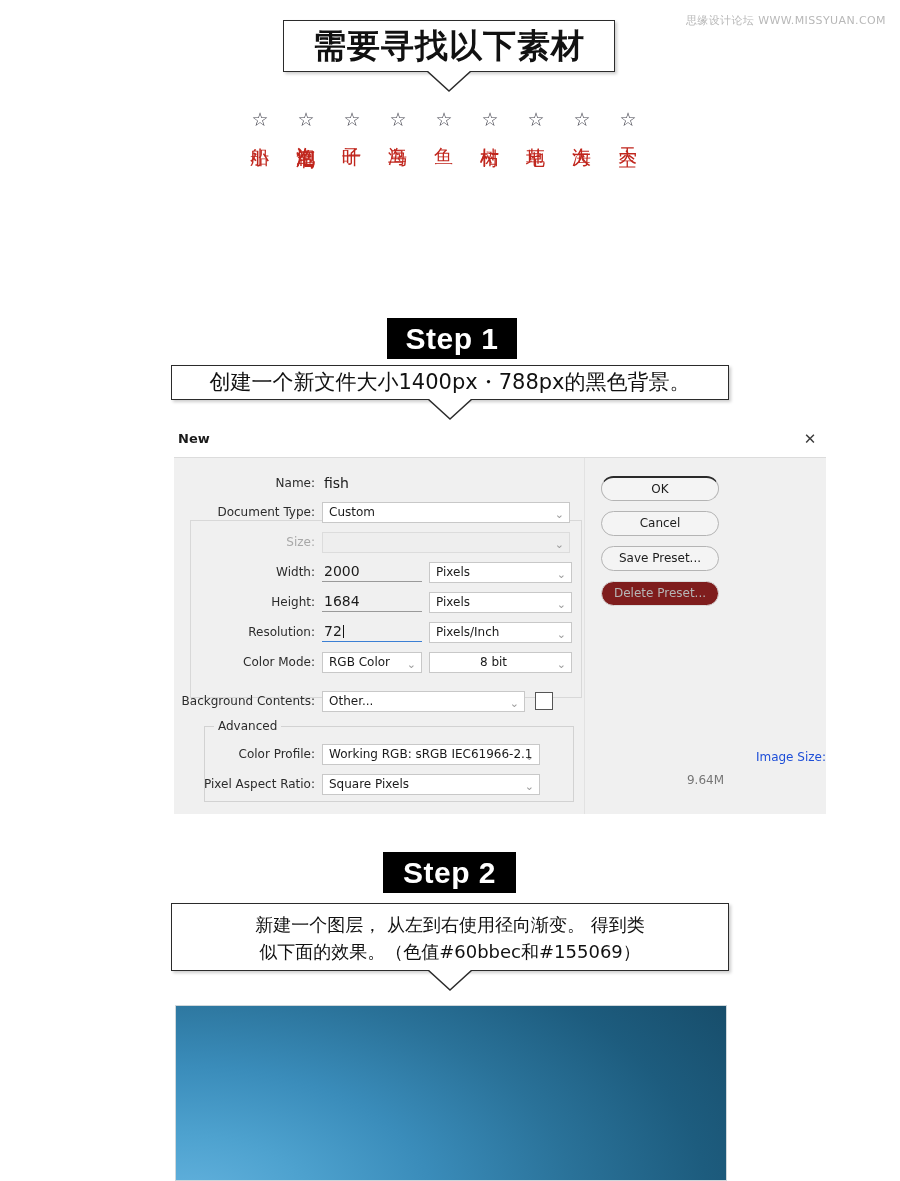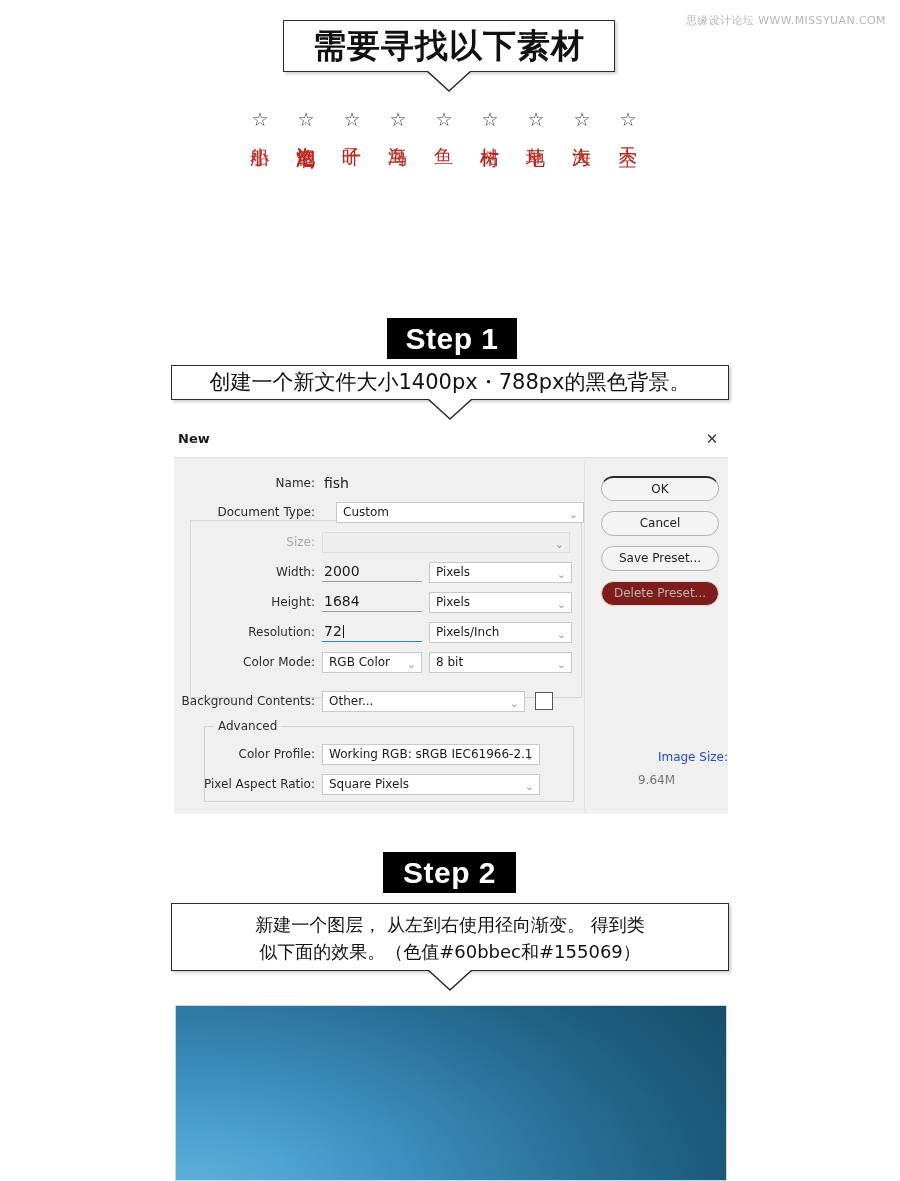--- a/index.html
+++ b/index.html
@@ -144,21 +144,21 @@
     text-align: center;
     color: #111;
   }
   #step2-cap-arrow { left: 427px; top: 970px; }
 
   
   #ps-dialog {
     position: absolute;
     left: 174px;
     top: 425px;
-    width: 554px;
+    width: 652px;
     height: 388px;
     background: #ffffff;
     box-sizing: border-box;
     font-family: "DejaVu Sans", sans-serif;
   }
   #ps-titlebar {
     position: relative;
     height: 32px;
     background: #ffffff;
   }
@@ -423,21 +423,21 @@
 
     <div id="ps-left">
 
       <div class="ps-groupbox" style="left:16px; top:62px; width:392px; height:178px; border-color:#d8d8d8;"></div>
 
       <div class="ps-row" style="top:14px;">
         <span class="ps-label">Name:</span>
         <input class="ps-textinput plain" style="width: 240px;" value="fish">
       </div>
 
-      <div class="ps-row" style="top:43px;justify-content:space-between;">
+      <div class="ps-row" style="top:43px;">
         <span class="ps-label">Document Type:</span>
         <div class="ps-select" style="width:248px;">
           <span>Custom</span>
           <span class="chev">⌄</span>
         </div>
       </div>
 
       <div class="ps-row" style="top:73px;">
         <span class="ps-label dim">Size:</span>
         <div class="ps-select disabled" style="width:248px;">
@@ -472,21 +472,21 @@
           <span class="chev">⌄</span>
         </div>
       </div>
 
       <div class="ps-row" style="top:193px;">
         <span class="ps-label">Color Mode:</span>
         <div class="ps-select" style="width:100px;">
           <span>RGB Color</span>
           <span class="chev">⌄</span>
         </div>
-        <div class="ps-select" style="width:143px; margin-left:7px;">
+        <div class="ps-select" style="width:143px; margin-left:7px;text-align:center;">
           <span>8 bit</span>
           <span class="chev">⌄</span>
         </div>
       </div>
 
       <div class="ps-row" style="top:232px;">
         <span class="ps-label">Background Contents:</span>
         <div class="ps-select" style="width:203px;">
           <span>Other...</span>
           <span class="chev">⌄</span>

